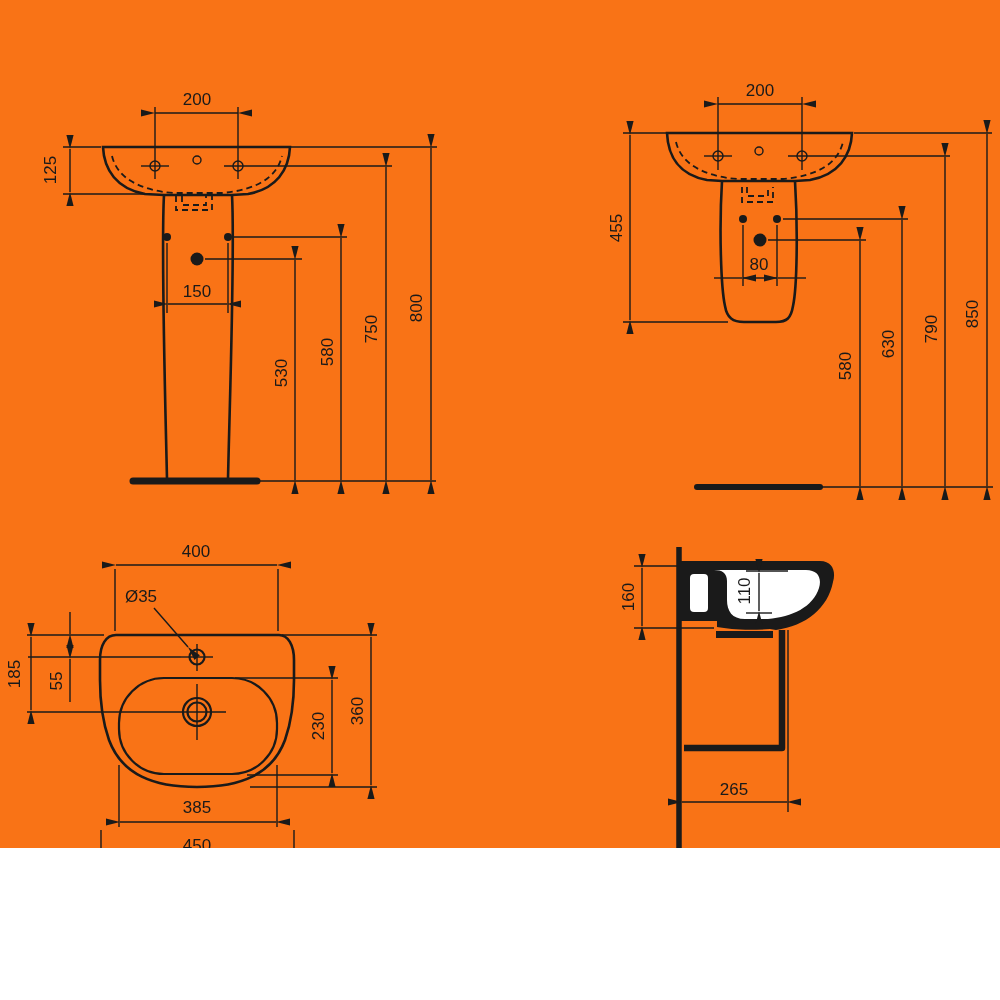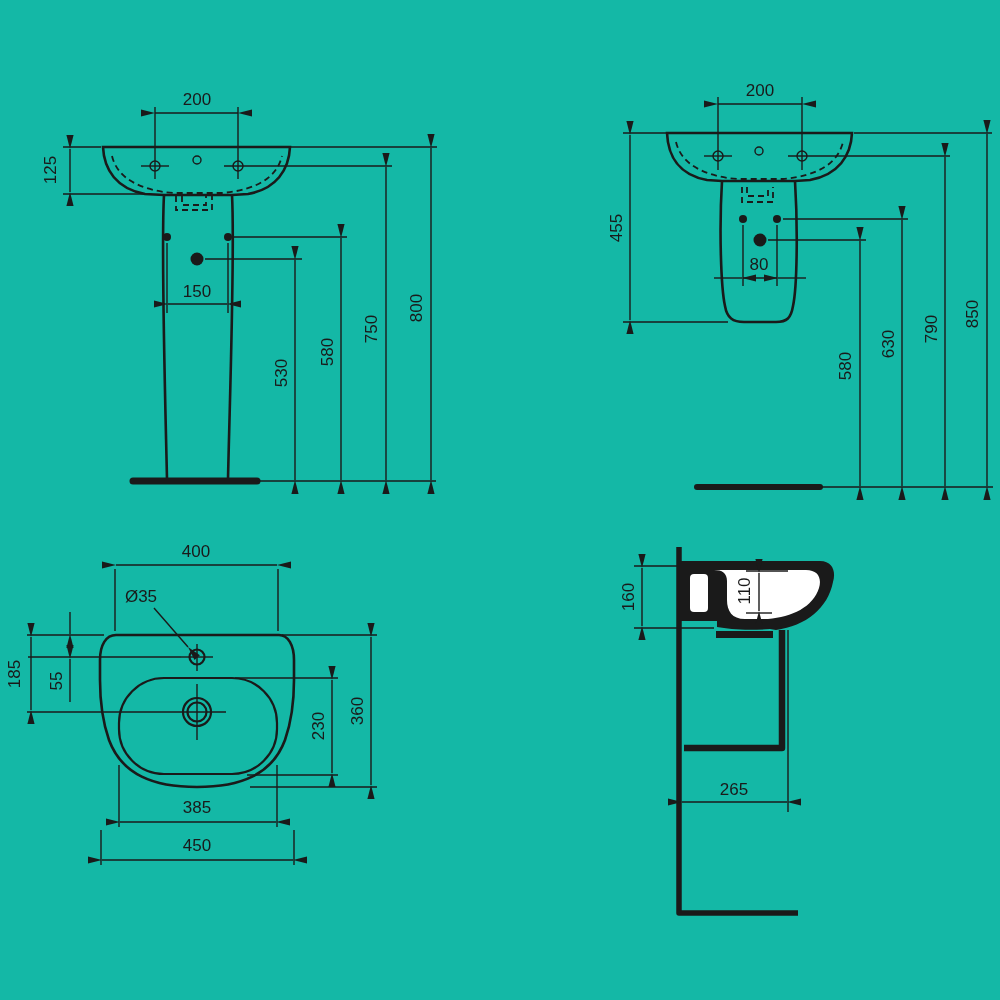--- a/index.html
+++ b/index.html
@@ -1,16 +1,16 @@
 <!DOCTYPE html>
 <html><head>
 <meta charset="utf-8">
 <style>
   html,body{margin:0;padding:0;background:#ffffff;}
-  .canvas{position:relative;width:1000px;height:1000px;background:#14b8a6;overflow:hidden;}
+  .canvas{position:relative;width:1000px;height:848px;background:#f97316;overflow:hidden;}
   svg{display:block;}
   text{font-family:"Liberation Sans","DejaVu Sans",sans-serif;font-size:17px;fill:#1a1a1a;}
   .ol{stroke:#1a1a1a;stroke-width:2.6;fill:none;}
   .ol2{stroke:#1a1a1a;stroke-width:2.2;fill:none;}
   .dash{stroke:#1a1a1a;stroke-width:1.8;fill:none;stroke-dasharray:6 4;}
   .dim{stroke:#1a1a1a;stroke-width:1.4;fill:none;}
   .thick{stroke:#1a1a1a;stroke-width:7;stroke-linecap:round;fill:none;}
   .thick2{stroke:#1a1a1a;stroke-width:6;stroke-linecap:round;fill:none;}
   .wall{stroke:#1a1a1a;stroke-width:5.5;fill:none;stroke-linejoin:round;}
   .shroud{stroke:#1a1a1a;stroke-width:6.5;fill:none;stroke-linejoin:round;}

